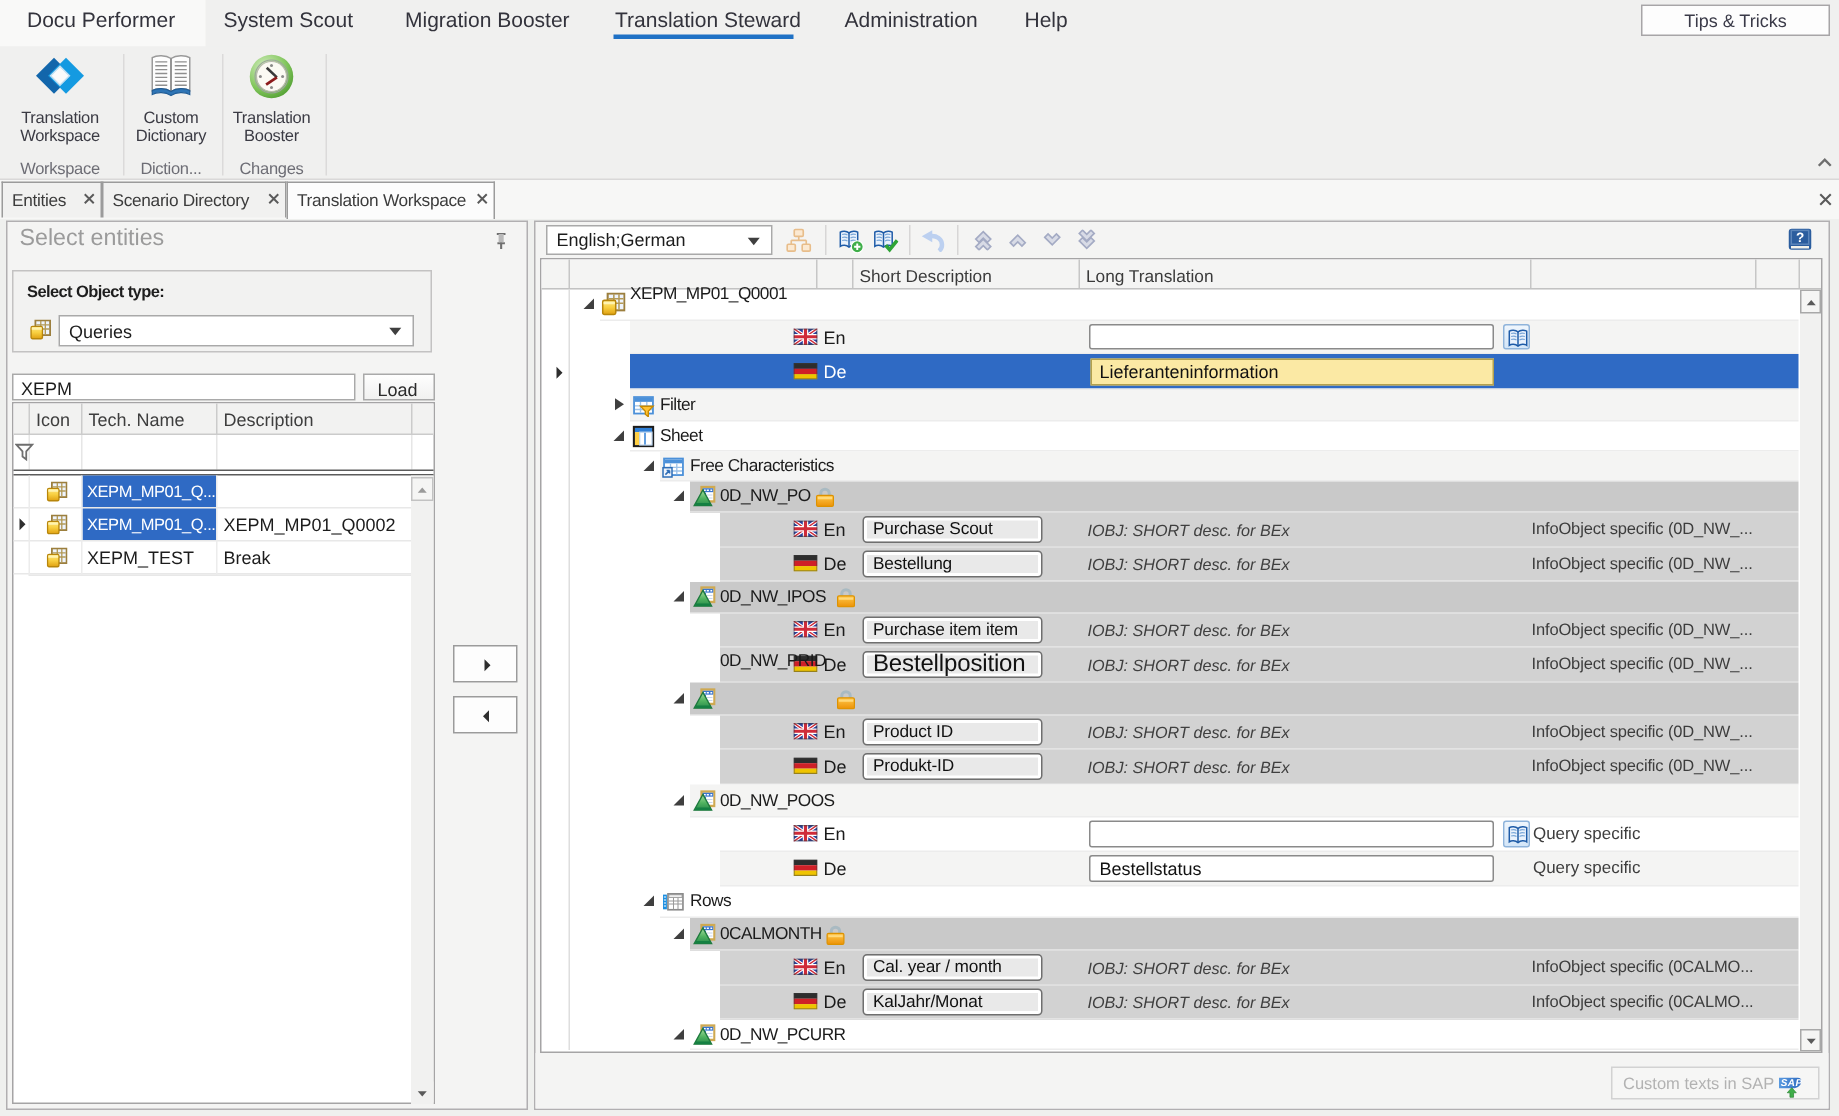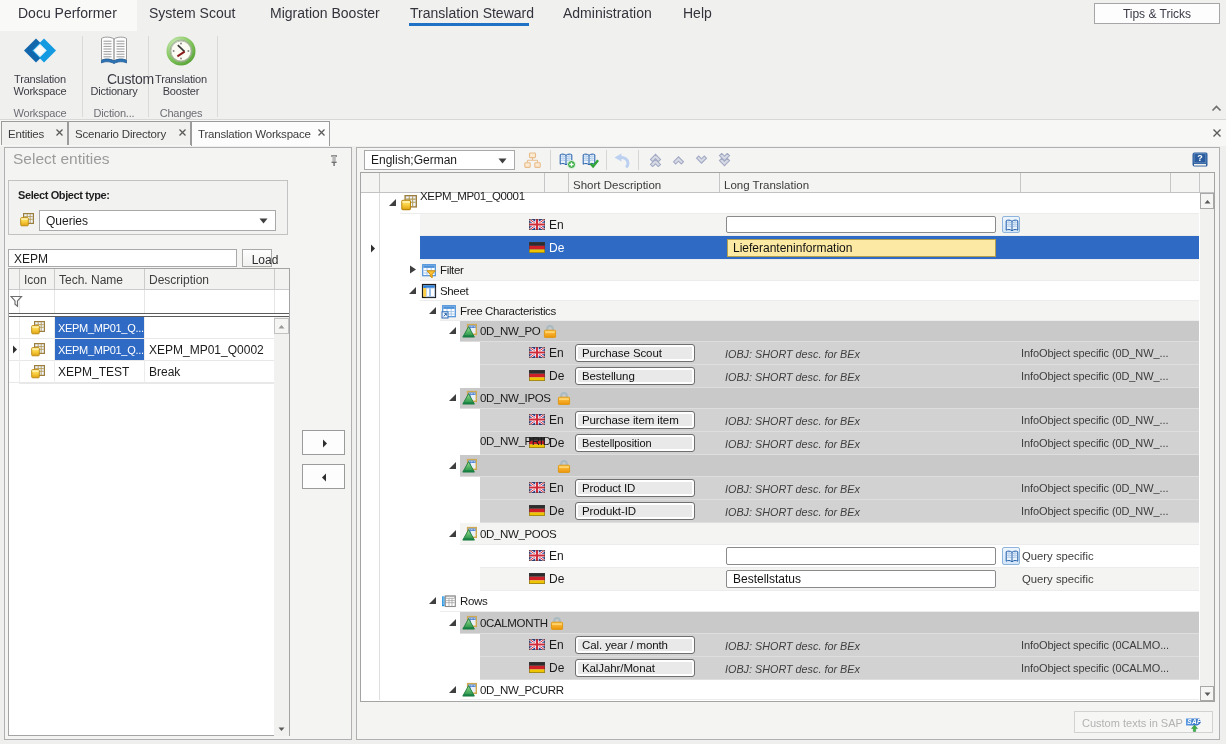--- a/index.html
+++ b/index.html
@@ -70,21 +70,21 @@
 <div class="t" style="left:0px;top:83px;width:80px;text-align:center;font-size:11px;color:#3b3b44;letter-spacing:-0.2px">Workspace</div>
 <div class="t" style="left:0px;top:105px;width:80px;text-align:center;font-size:11px;color:#6d6d75;letter-spacing:-0.2px">Workspace</div>
 <div class="a" style="left:97px;top:35px;width:34px;height:33px">
     <svg width="34" height="32" viewBox="0 0 34 32" style="">
       <path d="M17 4 C13.5 1.6 7.5 1.6 4.5 3.4 V25.4 C7.5 23.6 13.5 23.6 17 26 C20.5 23.6 26.5 23.6 29.5 25.4 V3.4 C26.5 1.6 20.5 1.6 17 4 Z" fill="#fdfdfd" stroke="#9a9a9a" stroke-width="1"></path>
 <path d="M17 4 V26" stroke="#8a8a8a" stroke-width="1.2"></path>
 <path d="M6.5 6.2 h8 M6.5 8.8 h8 M6.5 11.4 h8 M6.5 14 h8 M6.5 16.6 h8 M6.5 19.2 h8 M6.5 21.8 h8 M19.5 6.2 h8 M19.5 8.8 h8 M19.5 11.4 h8 M19.5 14 h8 M19.5 16.6 h8 M19.5 19.2 h8 M19.5 21.8 h8" stroke="#8f8f8f" stroke-width="0.9" fill="none"></path>
 <path d="M4.5 25.4 C7.5 23.6 13.5 23.6 17 26 C20.5 23.6 26.5 23.6 29.5 25.4 L29.5 28 C26.5 26.2 20.5 26.2 17 28.6 C13.5 26.2 7.5 26.2 4.5 28 Z" fill="#2e75b6" stroke="#1f5c96" stroke-width="0.8"></path>
     </svg>
   </div>
-<div class="t" style="left:74px;top:71px;width:80px;text-align:right;font-size:14px;color:#3b3b44;letter-spacing:-0.2px">Custom</div>
+<div class="t" style="left:74px;top:71px;width:80px;text-align:center;font-size:11px;color:#3b3b44;letter-spacing:-0.2px">Custom</div>
 <div class="t" style="left:74px;top:83px;width:80px;text-align:center;font-size:11px;color:#3b3b44;letter-spacing:-0.2px">Dictionary</div>
 <div class="t" style="left:74px;top:105px;width:80px;text-align:center;font-size:11px;color:#6d6d75;letter-spacing:-0.2px">Diction...</div>
 <div class="a" style="left:164px;top:35px;width:34px;height:33px">
     <svg width="34" height="32" viewBox="0 0 34 32" style="">
       <circle cx="17" cy="16" r="14.5" fill="url(#clk)"></circle>
       <circle cx="17" cy="16" r="11" fill="none" stroke="#9aa69a" stroke-width="0.8"></circle>
 <circle cx="17" cy="16" r="10" fill="#fbfaf3" stroke="#b9b9ae" stroke-width="0.8"></circle>
 <circle cx="17" cy="8.6" r="1" fill="#8a8a88"></circle>
       <circle cx="17" cy="23.4" r="1" fill="#8a8a88"></circle>
 <circle cx="9.6" cy="16" r="1" fill="#8a8a88"></circle>
@@ -149,21 +149,21 @@
   </div>
 <div class="a" style="left:39px;top:210px;width:237px;height:21px;background:#fff;border:1px solid #a9a9a9;box-sizing:border-box"></div>
 <div class="t" style="left:46px;top:213px;font-size:12px;color:#1c1c1c">Queries</div>
 <div class="a" style="left:259px;top:218px;width:9px;height:6px">
     <svg width="9" height="6" viewBox="0 0 9 6" style="">
       <polygon points="0.5,0.5 8.5,0.5 4.5,5.5" fill="#3f3f3f"></polygon>
     </svg>
   </div>
 <div class="a" style="left:8px;top:249px;width:229px;height:18px;background:#fff;border:1px solid #a9a9a9;box-sizing:border-box"></div>
 <div class="t" style="left:14px;top:251px;font-size:12px;color:#1c1c1c">XEPM</div>
-<div class="a" style="left:242px;top:249px;width:30px;height:18px;background:linear-gradient(#fefefe,#f1f1f0);border:1px solid #a9a9a9;box-sizing:border-box">
+<div class="a" style="left:242px;top:249px;width:48px;height:18px;background:linear-gradient(#fefefe,#f1f1f0);border:1px solid #a9a9a9;box-sizing:border-box">
     <div class="t" style="left:0;top:2px;width:44px;text-align:center;font-size:12px;color:#2b2b2b">Load</div>
   </div>
 <div class="a" style="left:8px;top:268px;width:282px;height:468px;background:#fff;border:1px solid #a5a4a5;box-sizing:border-box"></div>
 <div class="a" style="left:9px;top:269px;width:280px;height:21px;background:#f2f2f1;border-bottom:1px solid #cbcbcb;box-sizing:border-box"></div>
 <div class="a" style="left:19px;top:269px;width:1px;height:21px;background:#cbcbcb"></div>
 <div class="a" style="left:54px;top:269px;width:1px;height:21px;background:#cbcbcb"></div>
 <div class="a" style="left:144px;top:269px;width:1px;height:21px;background:#cbcbcb"></div>
 <div class="a" style="left:274px;top:269px;width:1px;height:21px;background:#cbcbcb"></div>
 <div class="t" style="left:24px;top:272px;font-size:12px;color:#3e3e3e">Icon</div>
 <div class="t" style="left:59px;top:272px;font-size:12px;color:#3e3e3e">Tech. Name</div>
@@ -564,21 +564,21 @@
 <div class="a" style="left:529px;top:437px;width:16px;height:11px">
     <svg width="16" height="11" viewBox="0 0 16 11" style="">
       <rect width="16" height="3.8" fill="#2d2d2d"></rect>
 <rect y="3.8" width="16" height="3.6" fill="#cf2027"></rect>
 <rect y="7.4" width="16" height="3.6" fill="#efc400"></rect>
 <rect x="0.4" y="0.4" width="15.2" height="10.2" fill="none" stroke="rgba(60,60,60,0.5)" stroke-width="0.8"></rect>
     </svg>
   </div>
 <div class="t" style="left:549px;top:435px;font-size:12px;color:#1b1b1b">De</div>
 <div class="a" style="left:575px;top:434px;width:120px;height:18px;background:#e9e9e9;border:1px solid #6f6f6f;border-radius:3px;box-shadow:inset 0 0 0 2px #fff;box-sizing:border-box"></div>
-<div class="t" style="left:582px;top:435px;font-size:11px;color:#111;letter-spacing:-0.1px">Bestellposition</div>
+<div class="t" style="left:582px;top:435px;font-size:16px;color:#111;letter-spacing:-0.1px">Bestellposition</div>
 <div class="t" style="left:725px;top:436px;font-size:10.8px;color:#3f3f3f;font-style:italic">IOBJ: SHORT desc. for BEx</div>
 <div class="t" style="left:1021px;top:435px;font-size:11px;color:#3d3d3d;letter-spacing:-0.1px;width:150px;overflow:hidden;white-space:nowrap">InfoObject specific (0D_NW_...</div>
 <div class="a" style="left:460px;top:455px;width:739px;height:21px;background:#c9c9c9"></div>
 <div class="a" style="left:460px;top:476px;width:739px;height:1px;background:#dedede"></div>
 <div class="a" style="left:448px;top:461px;width:9px;height:9px">
     <svg width="9" height="9" viewBox="0 0 9 9" style="">
       <polygon points="8,1 8,8 1,8" fill="#3f3f3f"></polygon>
     </svg>
   </div>
 <div class="a" style="left:461px;top:458px;width:16px;height:16px">

